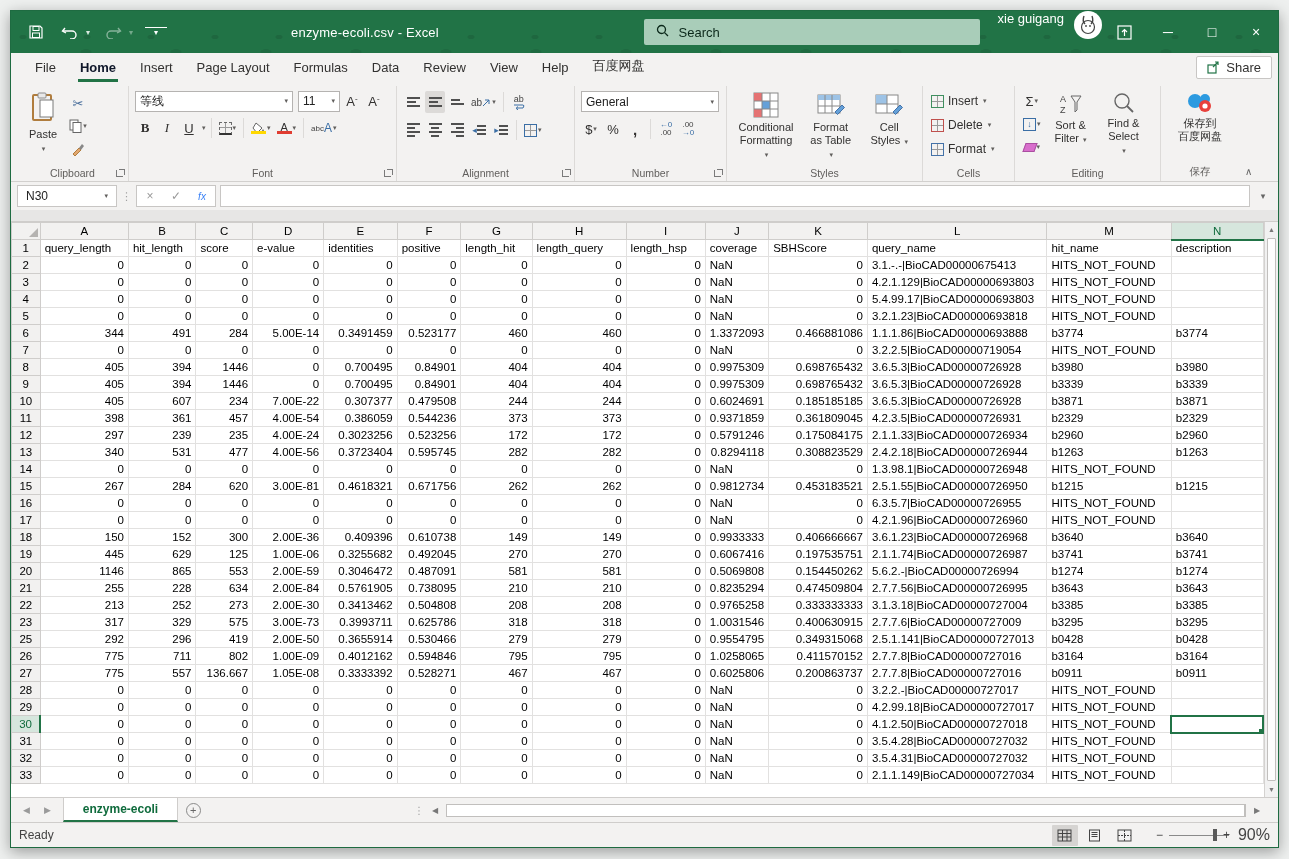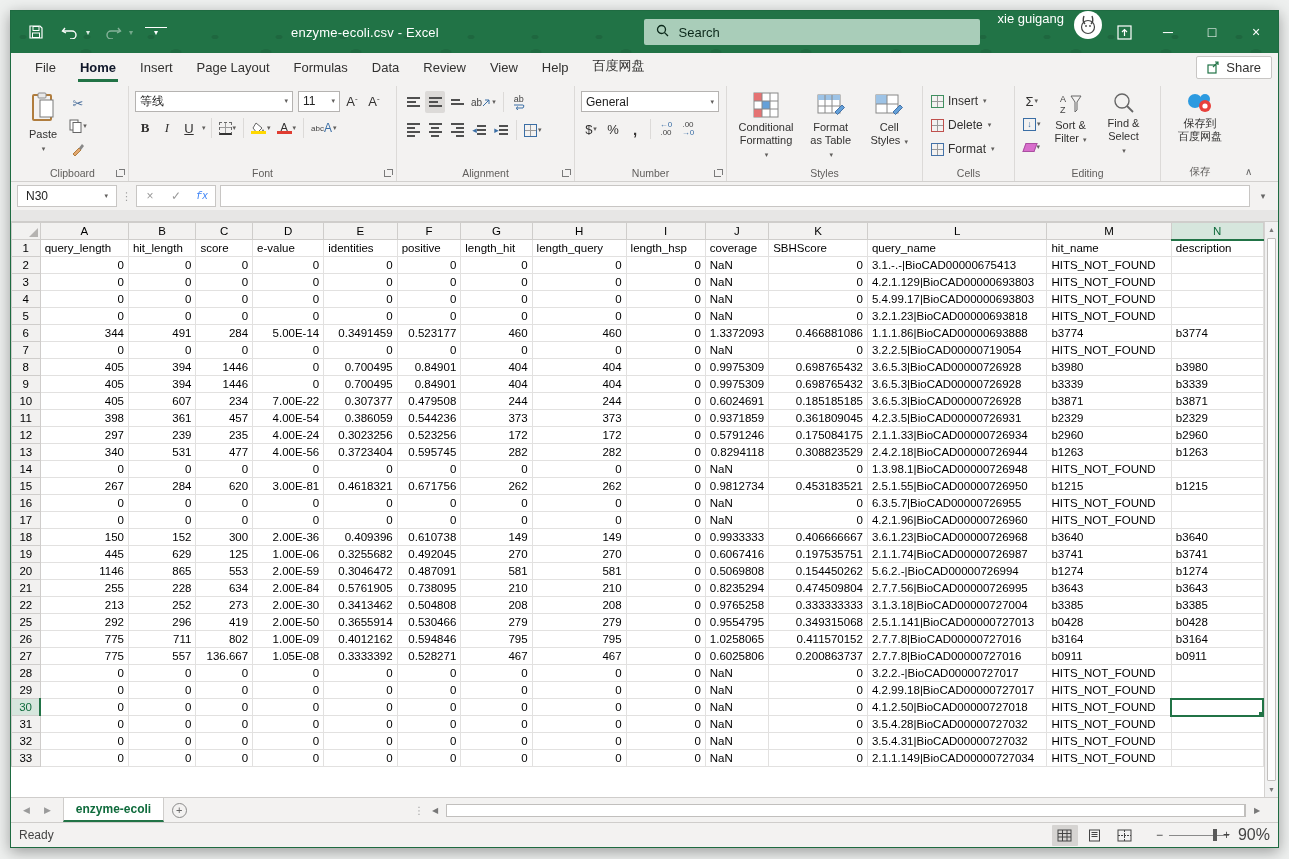--- a/index.html
+++ b/index.html
@@ -55,21 +55,21 @@
   .stack { display:flex; flex-direction:column; align-items:center; line-height:1; }
   .twoline { white-space:pre-line; }
 
   
   .formulabar { height:28px; background:#f3f2f1; display:flex; align-items:center; padding:2px 6px; gap:4px; flex:0 0 auto; }
   .namebox { width:100px; height:22px; background:#fff; border:1px solid #c8c6c4; display:flex; align-items:center; font-size:12px; color:#222; padding:0 8px; }
   .namebox .chev { margin-left:auto; }
   .fdots { color:#a0a0a0; font-size:11px; }
   .fbtns { height:22px; background:#fff; border:1px solid #c8c6c4; display:flex; align-items:center; }
   .fbtn { width:26px; height:20px; display:flex; align-items:center; justify-content:center; font-size:12px; color:#9a9a9a; cursor:pointer; }
-  .fbtn.fx { color:#3b82f6; font-style:italic; font-family:Liberation Mono, monospace; font-size:10px; }
+  .fbtn.fx { color:#3b82f6; font-style:italic; font-family:Liberation Sans, sans-serif; font-size:10px; }
   .finput { flex:1; height:22px; background:#fff; border:1px solid #c8c6c4; }
   .fexpand { width:18px; text-align:center; color:#666; font-size:9px; cursor:pointer; }
 
   .gapstrip { height:12px; background:#e7e6e5; border-bottom:1px solid #cfcdcb; flex:0 0 auto; }
 
   
   .sheet-area { flex:1 1 auto; display:flex; overflow:hidden; background:#fff; position:relative; }
   .grid-wrap { flex:1 1 auto; overflow:hidden; }
   table.grid { border-collapse:collapse; table-layout:fixed; background:#fff; }
   table.grid td, table.grid th { padding:0 4px 0 4px; height:17px; font-size:11.5px; font-weight:normal; color:#000;
@@ -88,21 +88,21 @@
 
   
   .vscroll { flex:0 0 14px; background:#f1f1f1; border-left:1px solid #d4d2d0; display:flex; flex-direction:column; }
   .vscroll .arr { height:15px; display:flex; align-items:center; justify-content:center; font-size:7px; color:#787878; }
   .vscroll .thumb { flex:1; margin:1px 2px; background:#fdfdfd; border:1px solid #c1bfbd; border-radius:1px; }
 
   
   .tabbar { height:25px; background:#f3f2f1; border-top:1px solid #cfcdcb; display:flex; align-items:stretch; flex:0 0 auto; }
   .tabnav { display:flex; align-items:center; gap:14px; padding:0 12px; color:#9a9a9a; font-size:9px; }
   .sheettab { background:#fff; border-left:1px solid #cfcdcb; border-right:1px solid #cfcdcb; border-bottom:2px solid #217346;
-              display:flex; align-items:center; padding:0 12px; font-size:12px; color:#0f6b3c; font-weight:bold; cursor:pointer; }
+              display:flex; align-items:center; padding:0 19px; font-size:12px; color:#0f6b3c; font-weight:bold; cursor:pointer; }
   .addsheet { width:30px; display:flex; align-items:center; justify-content:center; color:#666; cursor:pointer; }
   .addsheet .circ { width:15px; height:15px; border:1px solid #8a8a8a; border-radius:50%; display:flex; align-items:center; justify-content:center; font-size:11px; line-height:1; color:#666; }
   .hscroll { margin-left:auto; display:flex; align-items:center; gap:4px; padding-right:14px; }
   .hdots { color:#a0a0a0; font-size:10px; }
   .hs-arr { font-size:8px; color:#787878; width:14px; text-align:center; cursor:pointer; }
   .hs-track { width:800px; height:13px; border:1px solid #c1bfbd; background:#fafafa; display:flex; }
   .hs-thumb { flex:1; margin:0; background:#fff; border-right:1px solid #c1bfbd; }
 
   
   .statusbar { height:25px; background:#f3f2f1; border-top:1px solid #cfcdcb; display:flex; align-items:center; padding:0 8px; font-size:12px; color:#444; flex:0 0 auto; }
@@ -951,20 +951,37 @@
               <td class="cell num">208</td>
               <td class="cell num">208</td>
               <td class="cell num">0</td>
               <td class="cell num">0.9765258</td>
               <td class="cell num">0.333333333</td>
               <td class="cell txt">3.1.3.18|BioCAD00000727004</td>
               <td class="cell txt">b3385</td>
               <td class="cell txt">b3385</td>
             </tr>
             <tr>
+              <td class="gut">23</td>
+              <td class="cell num">317</td>
+              <td class="cell num">329</td>
+              <td class="cell num">575</td>
+              <td class="cell num">3.00E-73</td>
+              <td class="cell num">0.3993711</td>
+              <td class="cell num">0.625786</td>
+              <td class="cell num">318</td>
+              <td class="cell num">318</td>
+              <td class="cell num">0</td>
+              <td class="cell num">1.0031546</td>
+              <td class="cell num">0.400630915</td>
+              <td class="cell txt">2.7.7.6|BioCAD00000727009</td>
+              <td class="cell txt">b3295</td>
+              <td class="cell txt">b3295</td>
+            </tr>
+            <tr>
               <td class="gut">25</td>
               <td class="cell num">292</td>
               <td class="cell num">296</td>
               <td class="cell num">419</td>
               <td class="cell num">2.00E-50</td>
               <td class="cell num">0.3655914</td>
               <td class="cell num">0.530466</td>
               <td class="cell num">279</td>
               <td class="cell num">279</td>
               <td class="cell num">0</td>

